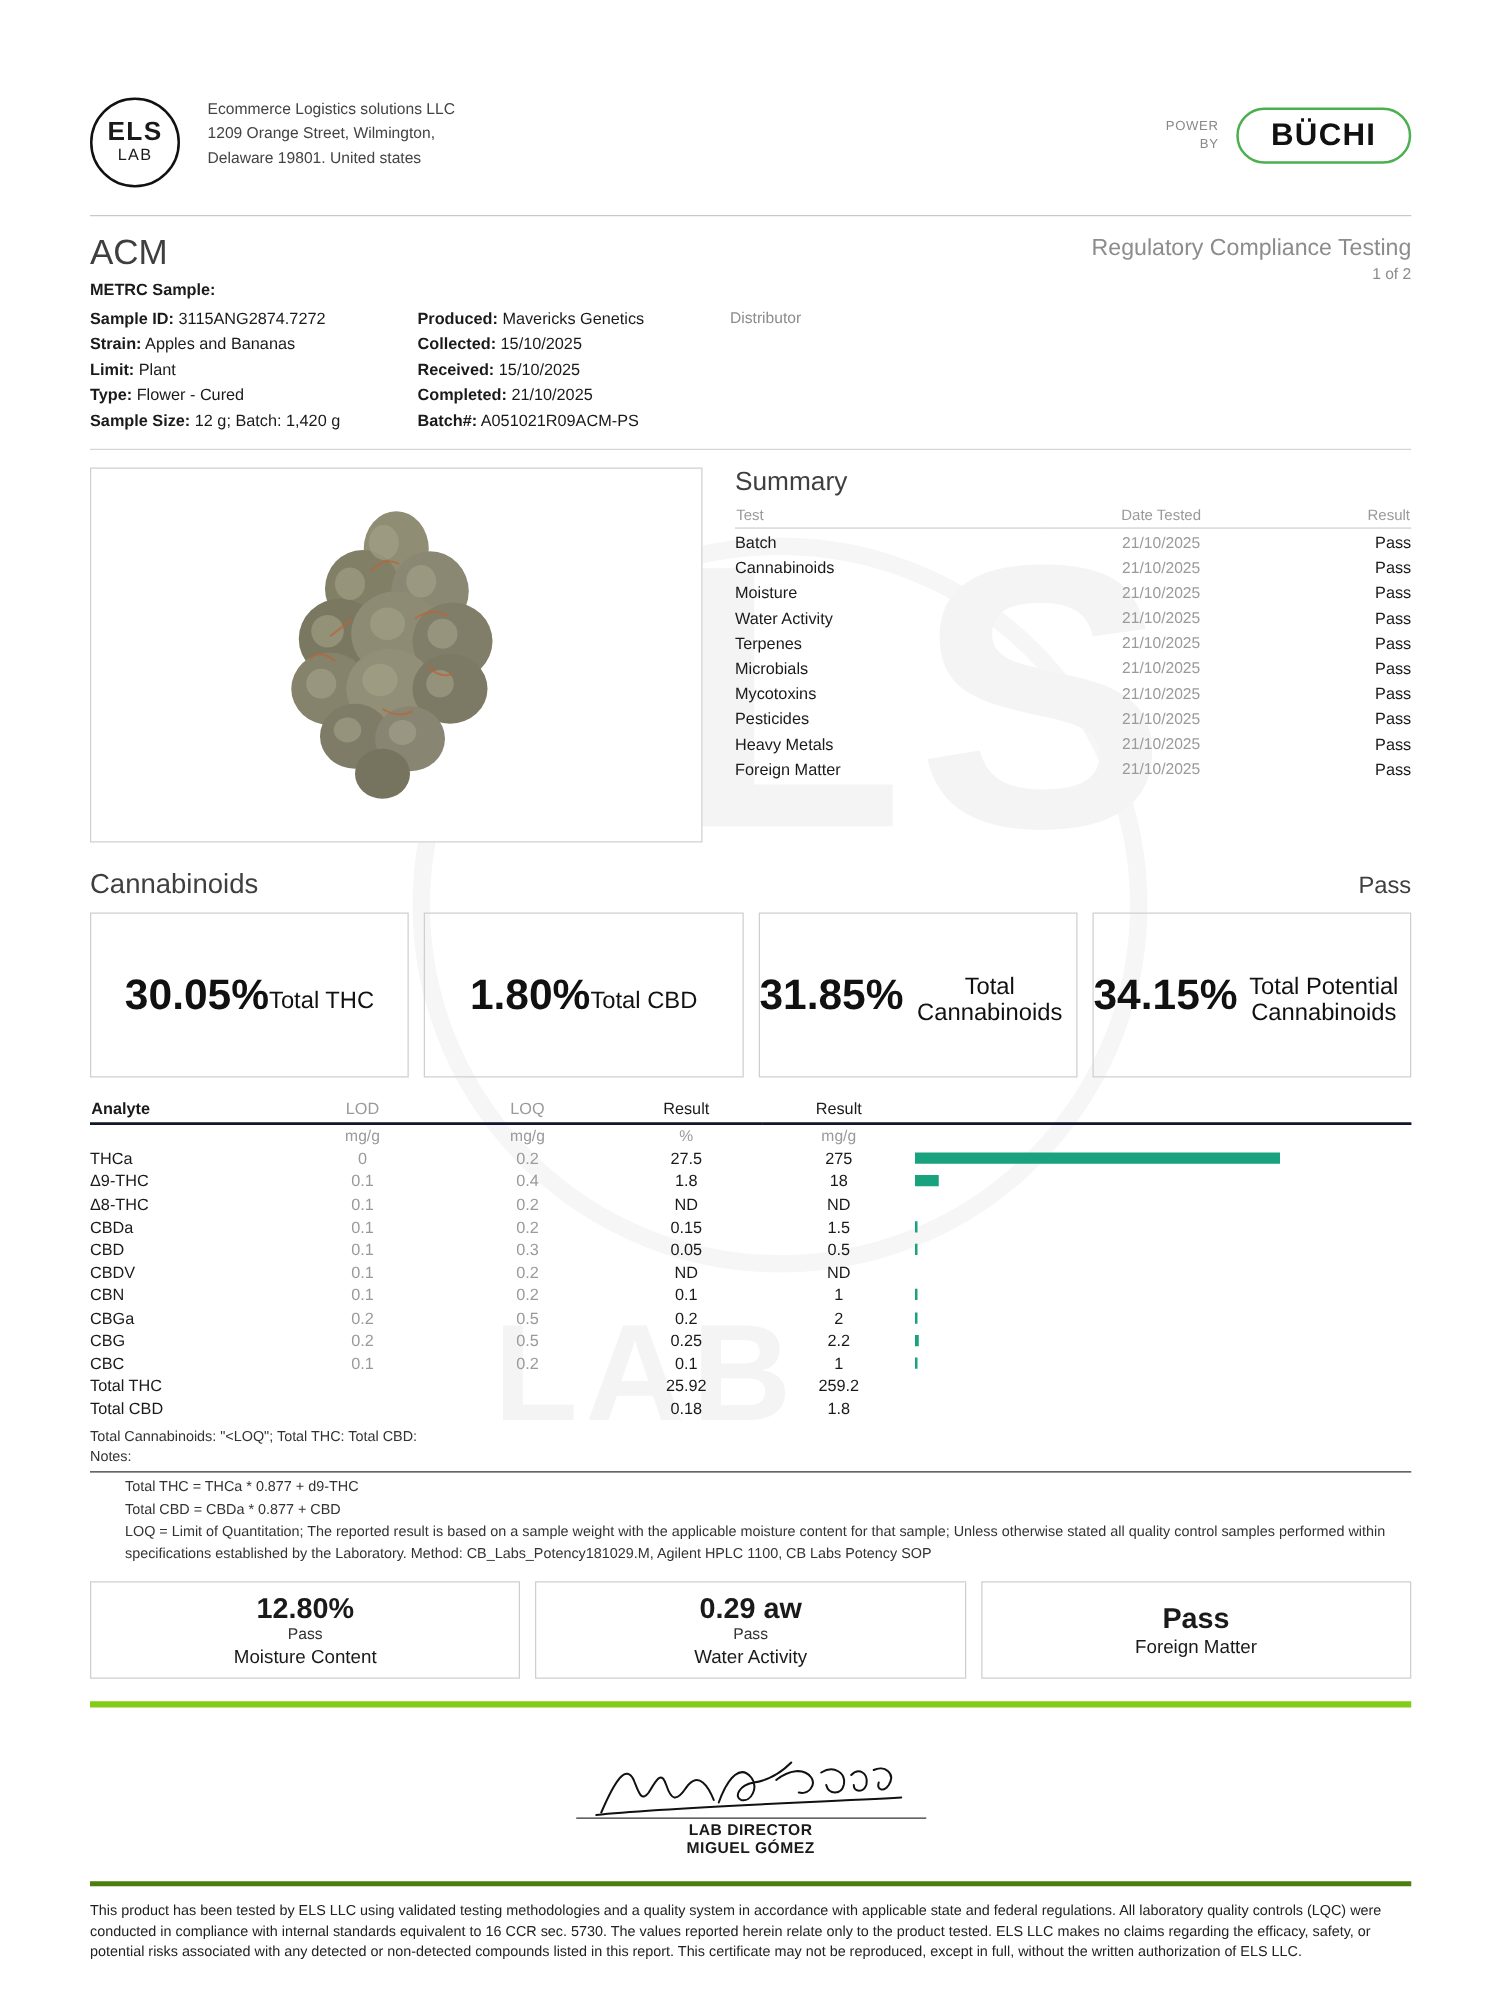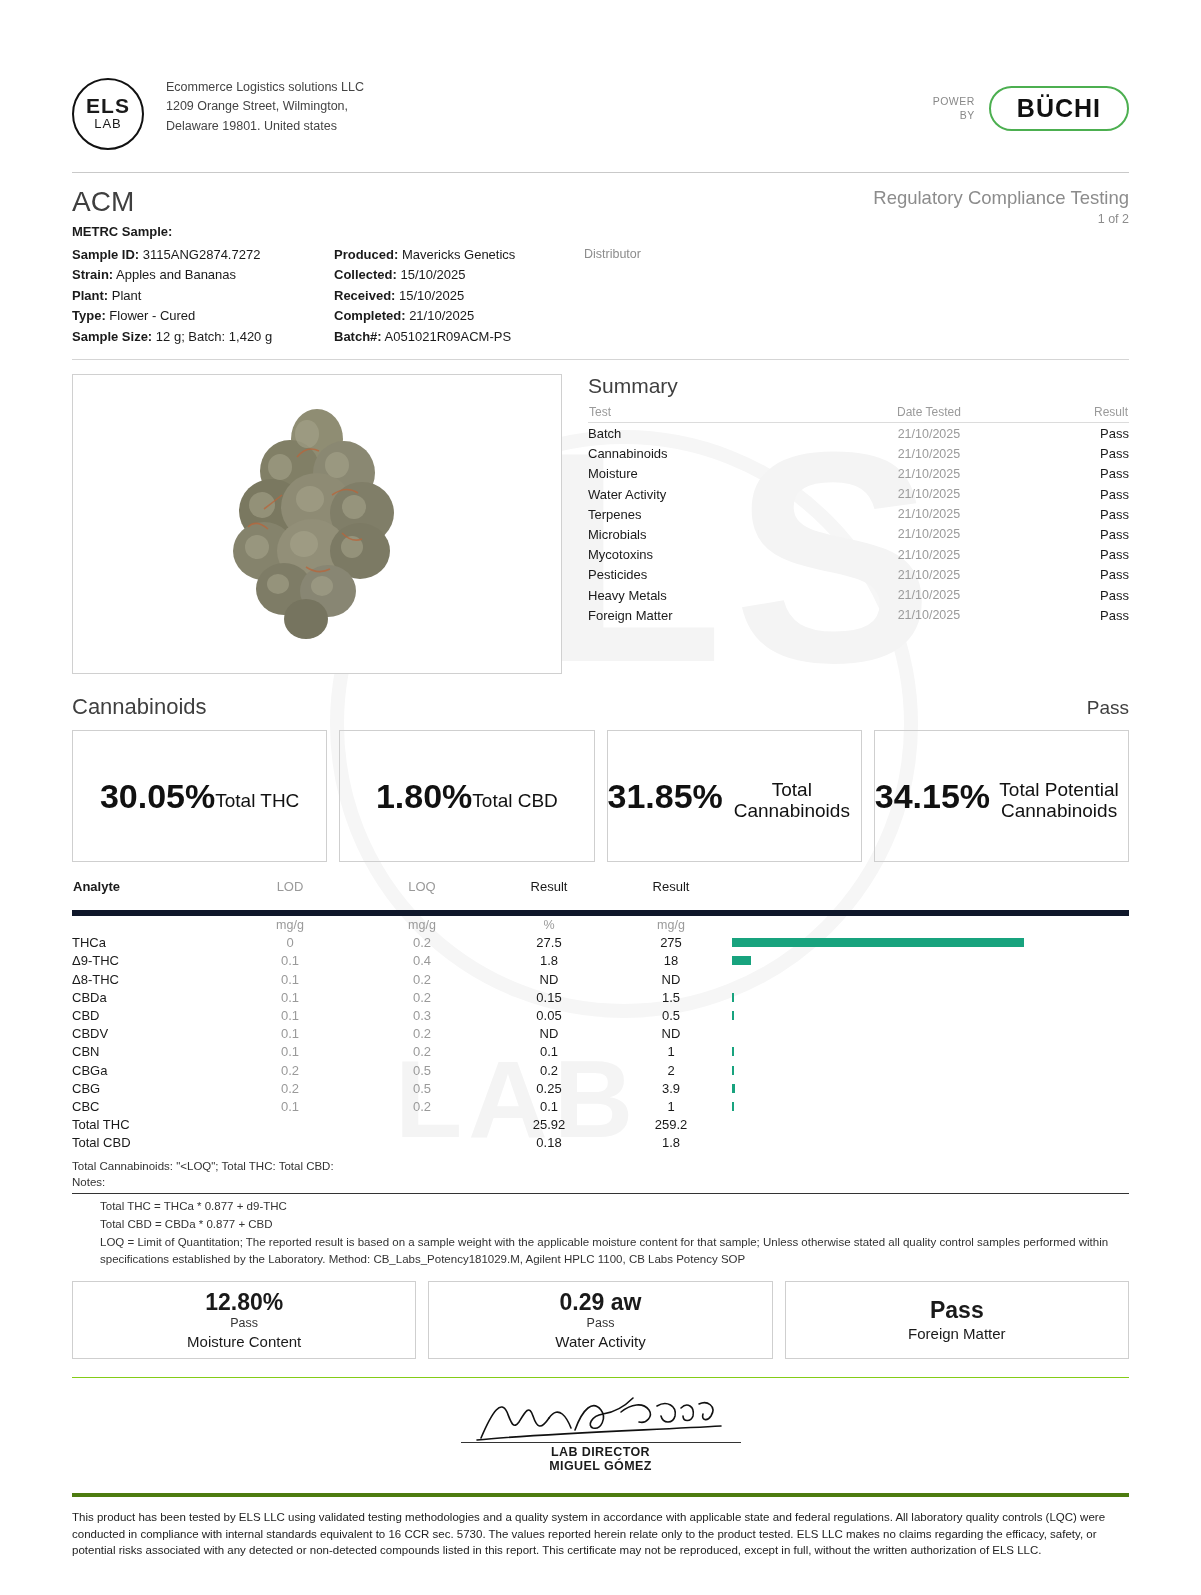--- a/index.html
+++ b/index.html
@@ -294,22 +294,22 @@
   
   table.analytes {
     width: 100%;
     border-collapse: collapse;
     margin-top: 16px;
     font-size: 13px;
   }
   table.analytes th {
     font-weight: normal;
     font-size: 13px;
-    padding-bottom: 16px;
-    border-bottom: 6px solid #0f172a;
+    padding-bottom: 4px;
+    border-bottom: 2px solid #0f172a;
   }
   table.analytes th.an { text-align: left; font-weight: bold; }
   table.analytes th.dim { color: #9a9a9a; }
   table.analytes td {
     padding: 1.6px 0;
   }
   .u-row td {
     color: #9a9a9a;
     font-size: 12.5px;
     padding-bottom: 3px;
@@ -364,22 +364,22 @@
   }
   .card2-label {
     font-size: 15px;
     margin-top: 2px;
   }
   .card2.big .card2-val { font-size: 23px; }
 
   
   .sig-wrap {
     margin-top: 18px;
-    border-top: 1px solid #84cc16;
-    padding-top: 12px;
+    border-top: 5px solid #84cc16;
+    padding-top: 36px;
     text-align: center;
     position: relative;
   }
   .sig-svg { display: block; margin: 0 auto; }
   .sig-line {
     width: 280px;
     border-top: 1px solid #333;
     margin: -6px auto 0 auto;
   }
   .sig-title {
@@ -443,21 +443,21 @@
       <div class="reg-block">
         <div class="reg-title">Regulatory Compliance Testing</div>
         <div class="reg-page">1 of 2</div>
       </div>
     </div>
 
     <div class="meta-row">
       <div class="meta-col1">
         <div class="meta-line"><b>Sample ID:</b> <span>3115ANG2874.7272</span></div>
         <div class="meta-line"><b>Strain:</b> <span>Apples and Bananas</span></div>
-        <div class="meta-line"><b>Plant:</b> <span>Plant</span></div>
+        <div class="meta-line"><b>Limit:</b> <span>Plant</span></div>
         <div class="meta-line"><b>Type:</b> <span>Flower - Cured</span></div>
         <div class="meta-line"><b>Sample Size:</b> <span>12 g; Batch: 1,420 g</span></div>
       </div>
       <div class="meta-col2">
         <div class="meta-line"><b>Produced:</b> <span>Mavericks Genetics</span></div>
         <div class="meta-line"><b>Collected:</b> <span>15/10/2025</span></div>
         <div class="meta-line"><b>Received:</b> <span>15/10/2025</span></div>
         <div class="meta-line"><b>Completed:</b> <span>21/10/2025</span></div>
         <div class="meta-line"><b>Batch#:</b> <span>A051021R09ACM-PS</span></div>
       </div>
@@ -692,21 +692,21 @@
             <td class="c-res2">2</td>
             <td class="c-bar">
               <span class="bar" style="width: 2.12364px; background: rgb(24, 163, 126);"></span>
             </td>
           </tr>
         <tr>
             <td class="c-name">CBG</td>
             <td class="c-lod">0.2</td>
             <td class="c-loq">0.5</td>
             <td class="c-res1">0.25</td>
-            <td class="c-res2">3.9</td>
+            <td class="c-res2">2.2</td>
             <td class="c-bar">
               <span class="bar" style="width: 2.65455px; background: rgb(24, 163, 126);"></span>
             </td>
           </tr>
         <tr>
             <td class="c-name">CBC</td>
             <td class="c-lod">0.1</td>
             <td class="c-loq">0.2</td>
             <td class="c-res1">0.1</td>
             <td class="c-res2">1</td>

